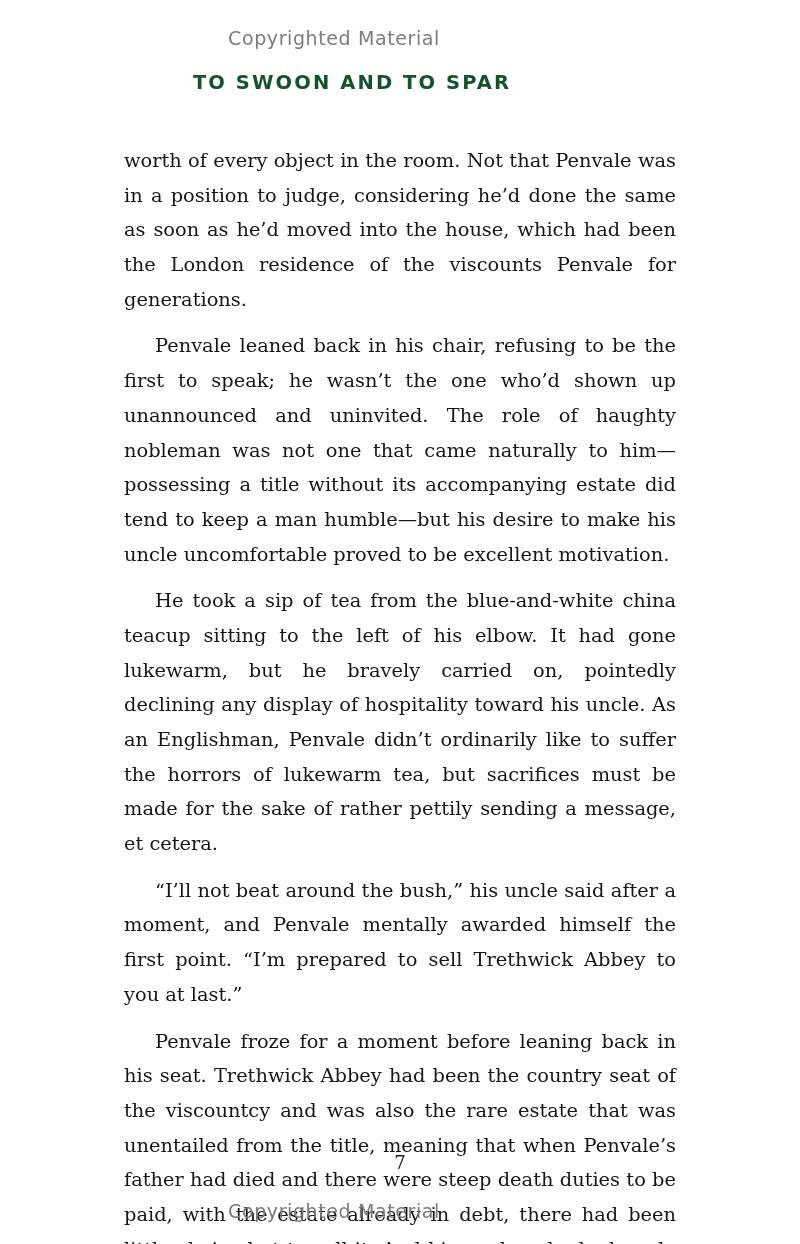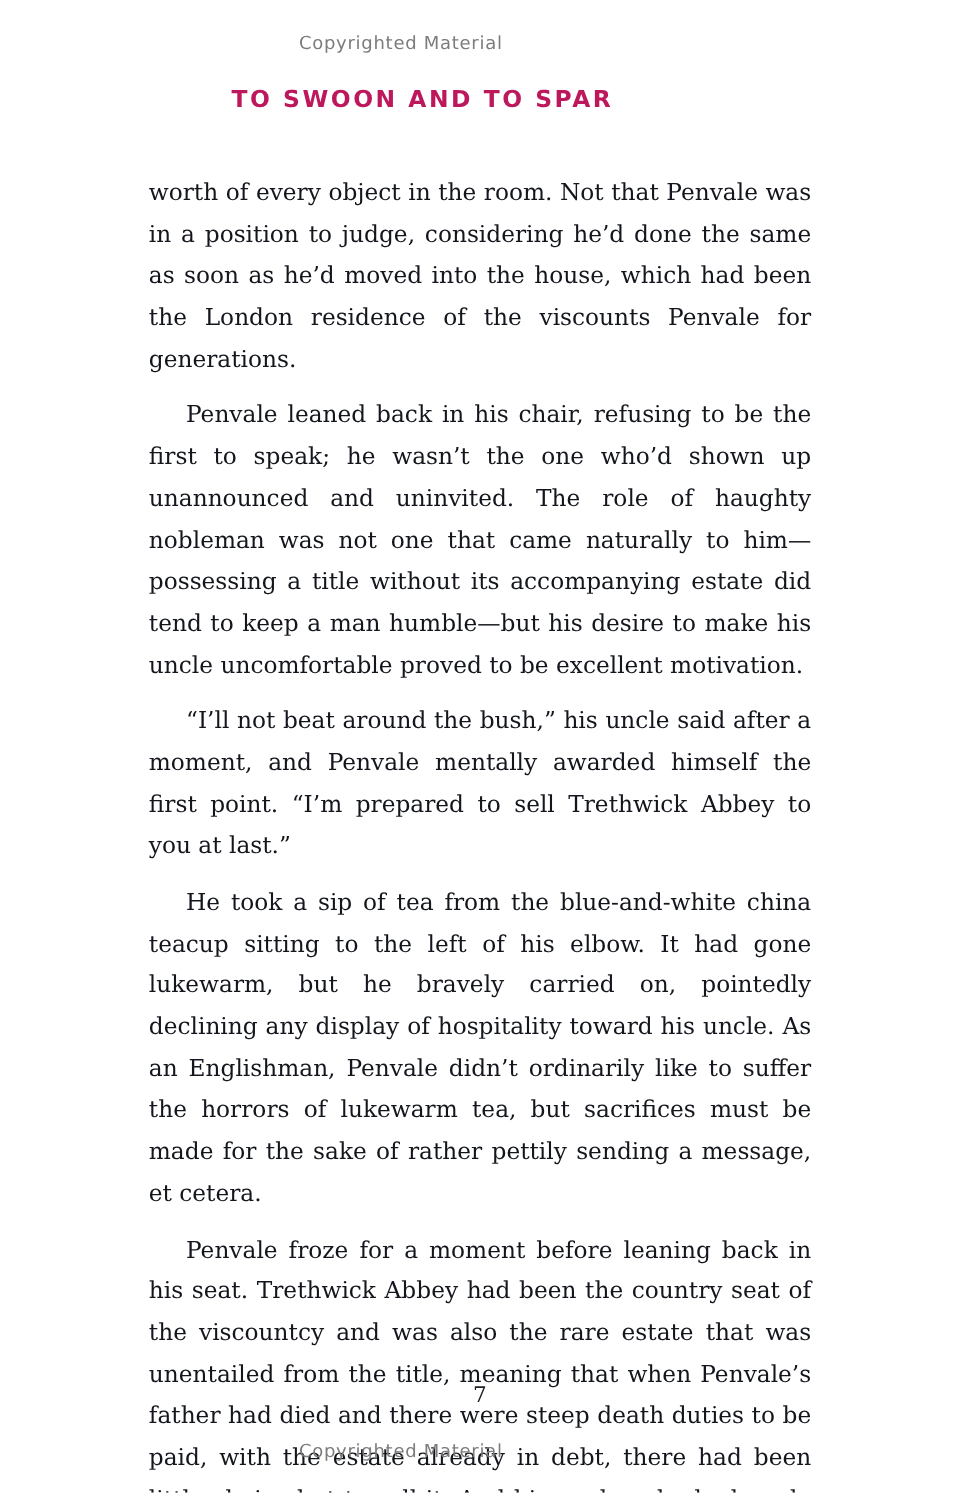--- a/index.html
+++ b/index.html
@@ -17,40 +17,40 @@
     box-sizing: border-box;
   }
 
   
   .watermark {
     position: absolute;
     left: 0;
     width: 668px;
     text-align: center;
     font-family: "DejaVu Sans", "Liberation Sans", sans-serif;
-    font-size: 15px;
+    font-size: 19px;
     letter-spacing: 0.6px;
     color: #7c7c7c;
     white-space: nowrap;
   }
   .watermark-top { top: 27px; }
   .watermark-bottom { top: 1200px; }
 
   
   .running-head {
     position: absolute;
     top: 71px;
     left: 0;
     width: 704px;
     text-align: center;
     font-family: "DejaVu Sans", "Liberation Sans", sans-serif;
     font-weight: 700;
     font-size: 19.5px;
     letter-spacing: 2.1px;
-    color: #be185d;
+    color: #14532d;
     white-space: nowrap;
   }
 
   
   .text-block {
     position: absolute;
     top: 132px;
     left: 112px;
     width: 576px;
     font-family: "DejaVu Serif", "Liberation Serif", serif;
@@ -92,22 +92,22 @@
 
 <div class="page">
 
   <div class="watermark watermark-top">Copyrighted Material</div>
 
   <div class="running-head">TO SWOON AND TO SPAR</div>
 
   <div class="text-block">
     <p class="no-indent">worth of every object in the room. Not that Penvale was in a position to judge, considering he’d done the same as soon as he’d moved into the house, which had been the London residence of the viscounts Penvale for generations.</p>
     <p>Penvale leaned back in his chair, refusing to be the first to speak; he wasn’t the one who’d shown up unannounced and uninvited. The role of haughty nobleman was not one that came naturally to him—possessing a title without its accompanying estate did tend to keep a man humble—but his desire to make his uncle uncomfortable proved to be excellent motivation.</p>
+    <p>He took a sip of tea from the blue-and-white china teacup sitting to the left of his elbow. It had gone lukewarm, but he bravely carried on, pointedly declining any display of hospitality toward his uncle. As an Englishman, Penvale didn’t ordinarily like to suffer the horrors of lukewarm tea, but sacrifices must be made for the sake of rather pettily sending a message, et cetera.</p>
     <p>“I’ll not beat around the bush,” his uncle said after a moment, and Penvale mentally awarded himself the first point. “I’m prepared to sell Trethwick Abbey to you at last.”</p>
-    <p>He took a sip of tea from the blue-and-white china teacup sitting to the left of his elbow. It had gone lukewarm, but he bravely carried on, pointedly declining any display of hospitality toward his uncle. As an Englishman, Penvale didn’t ordinarily like to suffer the horrors of lukewarm tea, but sacrifices must be made for the sake of rather pettily sending a message, et cetera.</p>
     <p>Penvale froze for a moment before leaning back in his seat. Trethwick Abbey had been the country seat of the viscountcy and was also the rare estate that was unentailed from the title, meaning that when Penvale’s father had died and there were steep death duties to be paid, with the estate already in debt, there had been little choice but to sell it. And his uncle, who had made a fortune with the East India Company, had immediately presented himself as a willing buyer.</p>
     <p class="last-justified">Penvale himself had been only ten years old at the time, and even if he’d attempted to raise some sort of objection, there’d been no chance that his father’s solicitors would have listened to him. Instead, he’d</p>
   </div>
 
   <div class="folio">7</div>
 
   <div class="watermark watermark-bottom">Copyrighted Material</div>
 
 </div>
 

